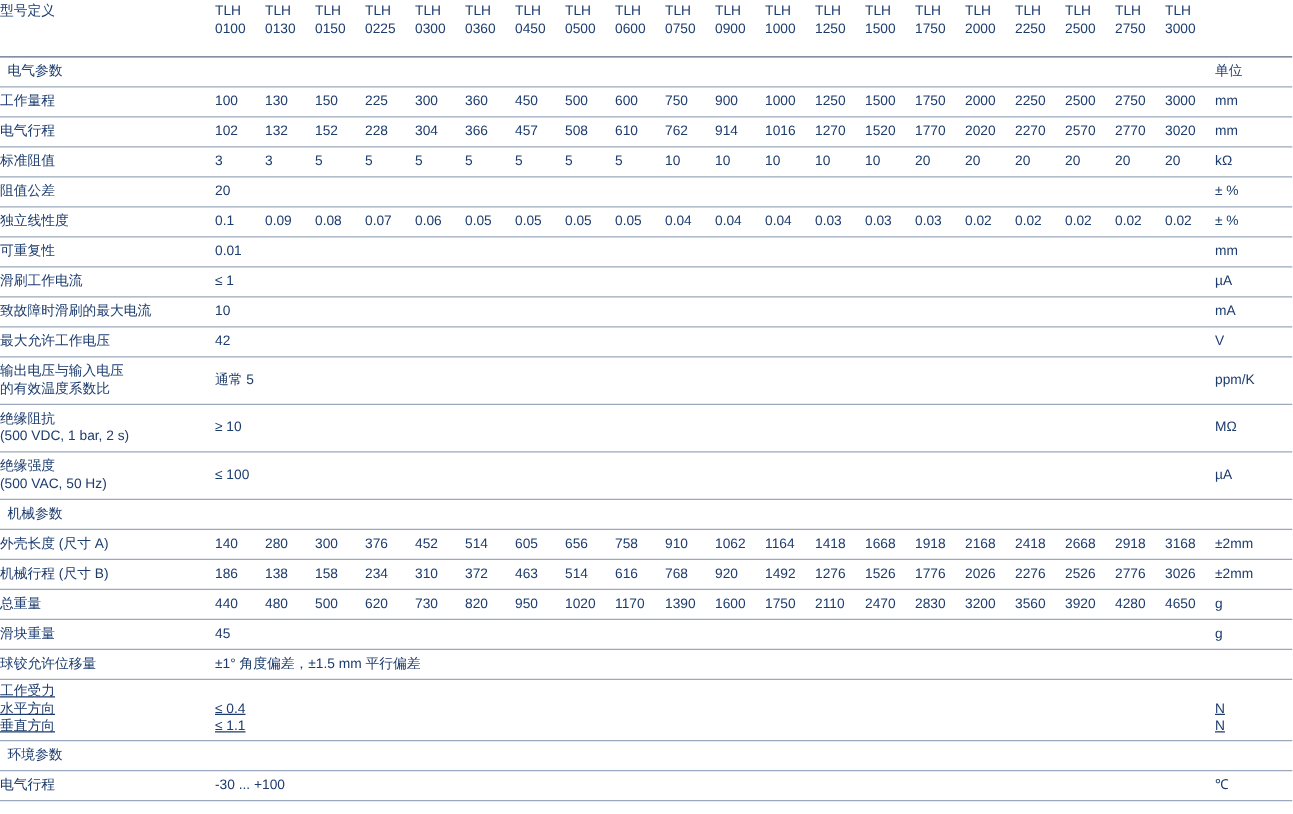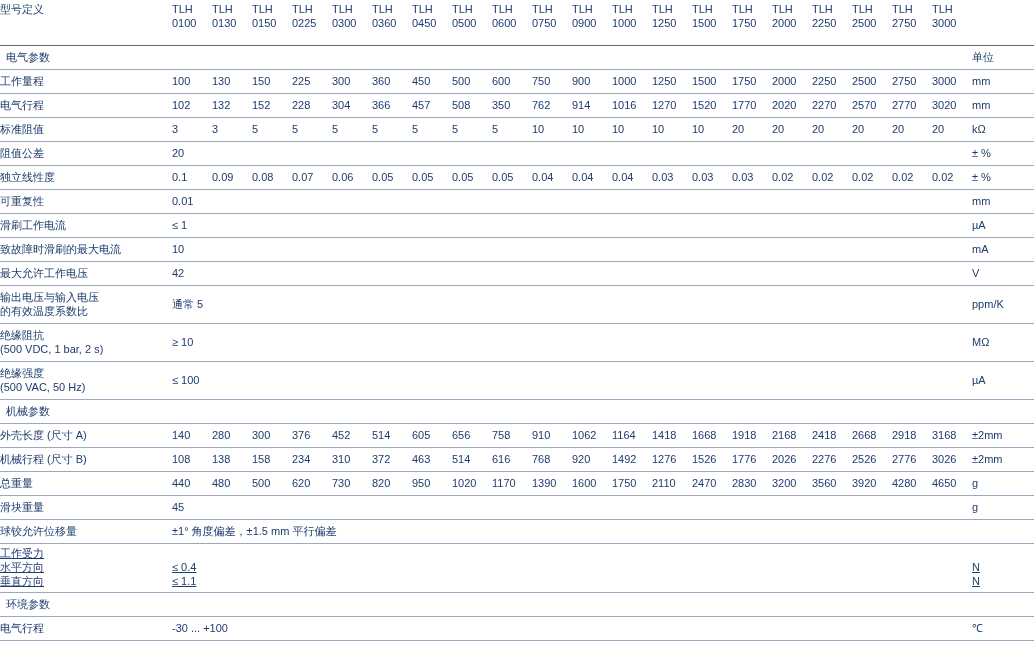--- a/index.html
+++ b/index.html
@@ -192,21 +192,21 @@
       <tr class="row">
         <td class="label">电气行程</td>
         <td class="val">102</td>
         <td class="val">132</td>
         <td class="val">152</td>
         <td class="val">228</td>
         <td class="val">304</td>
         <td class="val">366</td>
         <td class="val">457</td>
         <td class="val">508</td>
-        <td class="val">350</td>
+        <td class="val">610</td>
         <td class="val">762</td>
         <td class="val">914</td>
         <td class="val">1016</td>
         <td class="val">1270</td>
         <td class="val">1520</td>
         <td class="val">1770</td>
         <td class="val">2020</td>
         <td class="val">2270</td>
         <td class="val">2570</td>
         <td class="val">2770</td>
@@ -341,21 +341,21 @@
         <td class="val">2168</td>
         <td class="val">2418</td>
         <td class="val">2668</td>
         <td class="val">2918</td>
         <td class="val">3168</td>
         <td class="unit">±2mm</td>
       </tr>
 
       <tr class="row">
         <td class="label">机械行程 (尺寸 B)</td>
-        <td class="val">108</td>
+        <td class="val">186</td>
         <td class="val">138</td>
         <td class="val">158</td>
         <td class="val">234</td>
         <td class="val">310</td>
         <td class="val">372</td>
         <td class="val">463</td>
         <td class="val">514</td>
         <td class="val">616</td>
         <td class="val">768</td>
         <td class="val">920</td>

